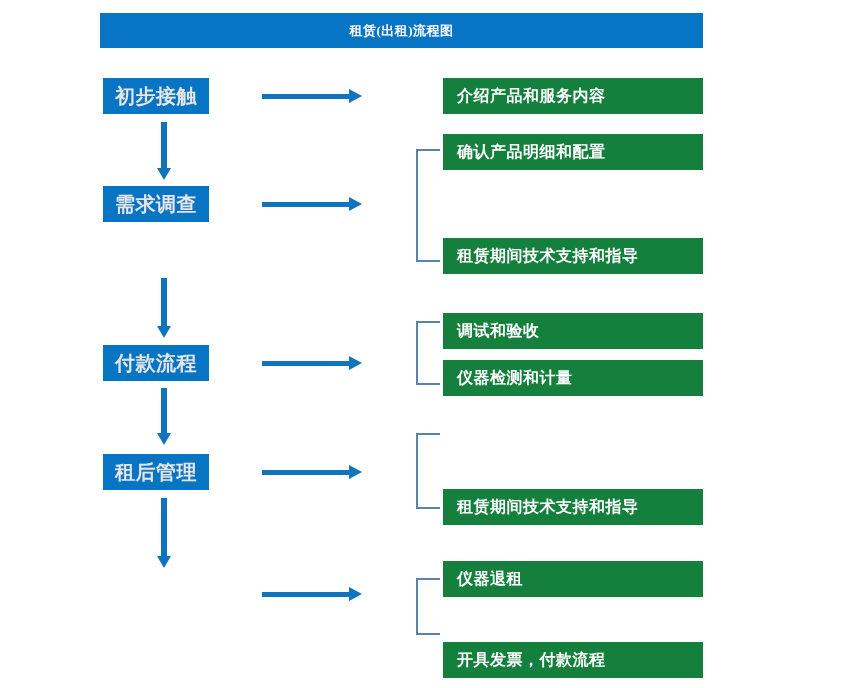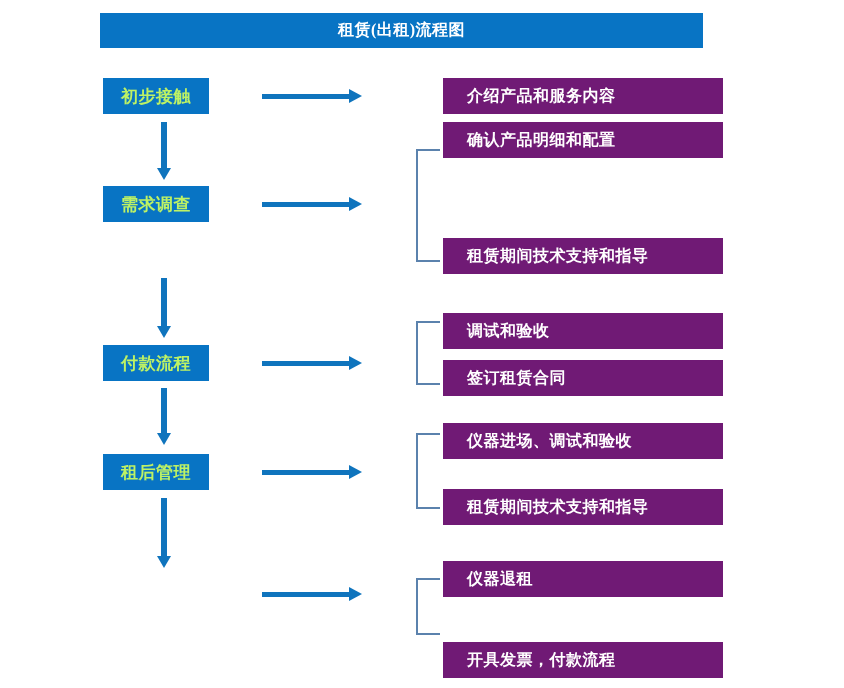--- a/index.html
+++ b/index.html
@@ -21,54 +21,54 @@
   }
   
   .title-bar {
     position: absolute;
     left: 100px;
     top: 13px;
     width: 603px;
     height: 35px;
     background: #0874c4;
     color: #ffffff;
-    font-size: 16px;
+    font-size: 13px;
     font-weight: bold;
     display: flex;
     align-items: center;
     justify-content: center;
     letter-spacing: 0.5px;
   }
   
   .stage-box {
     position: absolute;
     width: 106px;
     height: 36px;
     background: #0874c4;
-    color: #bef264;
-    font-size: 17px;
+    color: #e5e5e5;
+    font-size: 20px;
     font-weight: bold;
     display: flex;
     align-items: center;
     justify-content: center;
     letter-spacing: 0.5px;
   }
   
   .detail-box {
     position: absolute;
     left: 443px;
-    width: 280px;
+    width: 260px;
     height: 36px;
-    background: #701a75;
+    background: #15803d;
     color: #ffffff;
     font-size: 16px;
     font-weight: bold;
     display: flex;
     align-items: center;
-    padding-left: 24px;
+    padding-left: 14px;
     box-sizing: border-box;
     letter-spacing: 0.5px;
   }
   
   .h-arrow {
     position: absolute;
     left: 262px;
     width: 100px;
     height: 14px;
   }
@@ -147,55 +147,54 @@
 
   <div class="stage-box" style="left:103px; top:186px;">需求调查</div>
 
   <div class="h-arrow" style="top:197px;">
     <div class="shaft"></div>
     <div class="head"></div>
   </div>
 
   <div class="bracket" style="top:149px; height:113px;"></div>
 
-  <div class="detail-box" style="top:122px;">确认产品明细和配置</div>
+  <div class="detail-box" style="top:134px;">确认产品明细和配置</div>
   <div class="detail-box" style="top:238px;">租赁期间技术支持和指导</div>
 
   <div class="v-arrow" style="top:278px; height:60px;">
     <div class="shaft" style="height:48px;"></div>
     <div class="head"></div>
   </div>
 
   <div class="stage-box" style="left:103px; top:345px;">付款流程</div>
 
   <div class="h-arrow" style="top:356px;">
     <div class="shaft"></div>
     <div class="head"></div>
   </div>
 
   <div class="bracket" style="top:321px; height:64px;"></div>
 
   <div class="detail-box" style="top:313px;">调试和验收</div>
-  <div class="detail-box" style="top:360px;">签订租赁合同</div>
+  <div class="detail-box" style="top:360px;">仪器检测和计量</div>
 
   <div class="v-arrow" style="top:388px; height:57px;">
     <div class="shaft" style="height:45px;"></div>
     <div class="head"></div>
   </div>
 
   <div class="stage-box" style="left:103px; top:454px;">租后管理</div>
 
   <div class="h-arrow" style="top:465px;">
     <div class="shaft"></div>
     <div class="head"></div>
   </div>
 
   <div class="bracket" style="top:433px; height:76px;"></div>
 
-  <div class="detail-box" style="top:423px;">仪器进场、调试和验收</div>
   <div class="detail-box" style="top:489px;">租赁期间技术支持和指导</div>
 
   <div class="v-arrow" style="top:498px; height:70px;">
     <div class="shaft" style="height:58px;"></div>
     <div class="head"></div>
   </div>
 
 
   <div class="h-arrow" style="top:587px;">
     <div class="shaft"></div>

